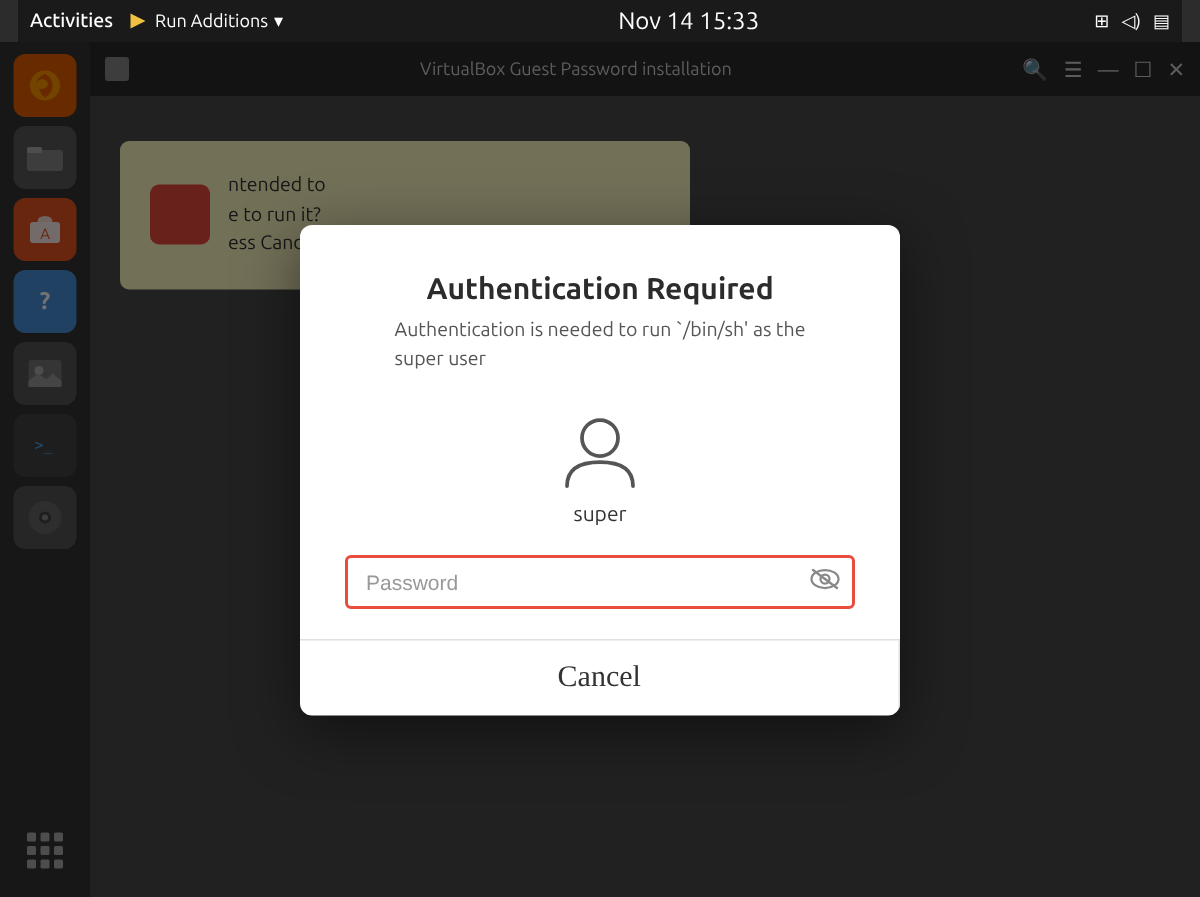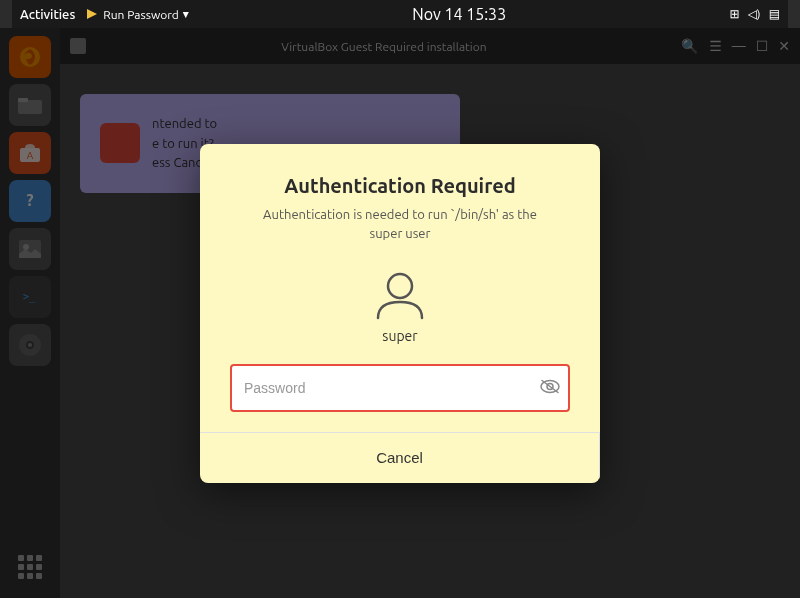--- a/index.html
+++ b/index.html
@@ -139,21 +139,21 @@
     
     .bg-content {
       position: absolute;
       top: 64px; left: 60px; right: 0; bottom: 0;
       background: #4a4a4a;
       display: flex;
       align-items: flex-start;
       padding: 20px;
     }
     .bg-card {
-      background: #c4b5fd;
+      background: #fef9c3;
       border-radius: 6px;
       padding: 20px;
       width: 380px;
       margin-top: 10px;
       display: flex;
       flex-direction: column;
       gap: 12px;
     }
     .bg-card-row {
       display: flex;
@@ -178,21 +178,21 @@
       top: 28px; left: 0; right: 0; bottom: 0;
       background: rgba(0,0,0,0.55);
       z-index: 200;
       display: flex;
       align-items: center;
       justify-content: center;
     }
 
     
     .dialog {
-      background: #fef9c3;
+      background: #ffffff;
       border-radius: 8px;
       width: 400px;
       overflow: hidden;
       box-shadow: 0 10px 40px rgba(0,0,0,0.5);
     }
     .dialog-body {
       padding: 30px 30px 0 30px;
       display: flex;
       flex-direction: column;
       align-items: center;
@@ -200,21 +200,20 @@
     }
     .dialog-title {
       font-size: 20px;
       font-weight: 600;
       color: #2c2c2c;
       text-align: center;
     }
     .dialog-description {
       font-size: 13px;
       color: #555;
-      text-align: center;
       line-height: 1.5;
       margin-bottom: 4px;
     }
     .dialog-avatar {
       display: flex;
       flex-direction: column;
       align-items: center;
       gap: 6px;
       margin: 10px 0 6px;
     }
@@ -230,21 +229,21 @@
       color: #333;
       font-weight: 400;
     }
     .password-field-wrapper {
       position: relative;
       width: 100%;
       margin: 6px 0 16px;
     }
     .password-field {
       width: 100%;
-      height: 48px;
+      height: 36px;
       border: 2px solid #e74c3c;
       border-radius: 4px;
       padding: 0 40px 0 12px;
       font-size: 14px;
       color: #333;
       outline: none;
       background: #fff;
     }
     .password-field::placeholder {
       color: #999;
@@ -261,23 +260,23 @@
     .dialog-footer {
       display: flex;
       border-top: 1px solid #e0e0e0;
       margin-top: 4px;
     }
     .dialog-btn {
       flex: 1;
       height: 50px;
       border: none;
       background: transparent;
-      font-size: 15px;
+      font-size: 20px;
       cursor: pointer;
-      font-family: Liberation Sans, sans-serif;
+      font-family: Liberation Serif, serif;
     }
     .dialog-btn-cancel {
       color: #333;
       font-weight: 400;
       border-right: 1px solid #e0e0e0;
     }
     .dialog-btn-auth {
       color: #4a90d9;
       font-weight: 400;
     }
@@ -298,21 +297,21 @@
 </head>
 <body>
 
 <div class="topbar">
   <div class="topbar-left">
     <span class="topbar-activities">Activities</span>
     <span class="topbar-runsoftware">
       <svg width="14" height="14" viewBox="0 0 14 14">
         <polygon points="2,2 12,7 2,12" fill="#f0c040"></polygon>
       </svg>
-      <span>Run Password</span>
+      <span>Run Additions</span>
       <span>▾</span>
     </span>
   </div>
   <div class="topbar-center">Nov 14  15:33</div>
   <div class="topbar-right">
     <span>⊞</span>
     <span>◁)</span>
     <span>▤</span>
   </div>
 </div>
@@ -373,21 +372,21 @@
         <div class="dot"></div>
       <div class="dot"></div>
         <div class="dot"></div>
         <div class="dot"></div>
     </div>
   </div>
 </div>
 
 <div class="browser-bar" style="position:absolute;top:28px;left:60px;right:0;z-index:10;">
   <div class="browser-tab-icon"></div>
-  <div class="browser-title">VirtualBox Guest Required installation</div>
+  <div class="browser-title">VirtualBox Guest Password installation</div>
   <div class="browser-controls">
     <span class="browser-control-btn">🔍</span>
     <span class="browser-control-btn">☰</span>
     <span class="browser-control-btn">—</span>
     <span class="browser-control-btn">☐</span>
     <span class="browser-control-btn">✕</span>
   </div>
 </div>
 
 <div class="bg-content">

